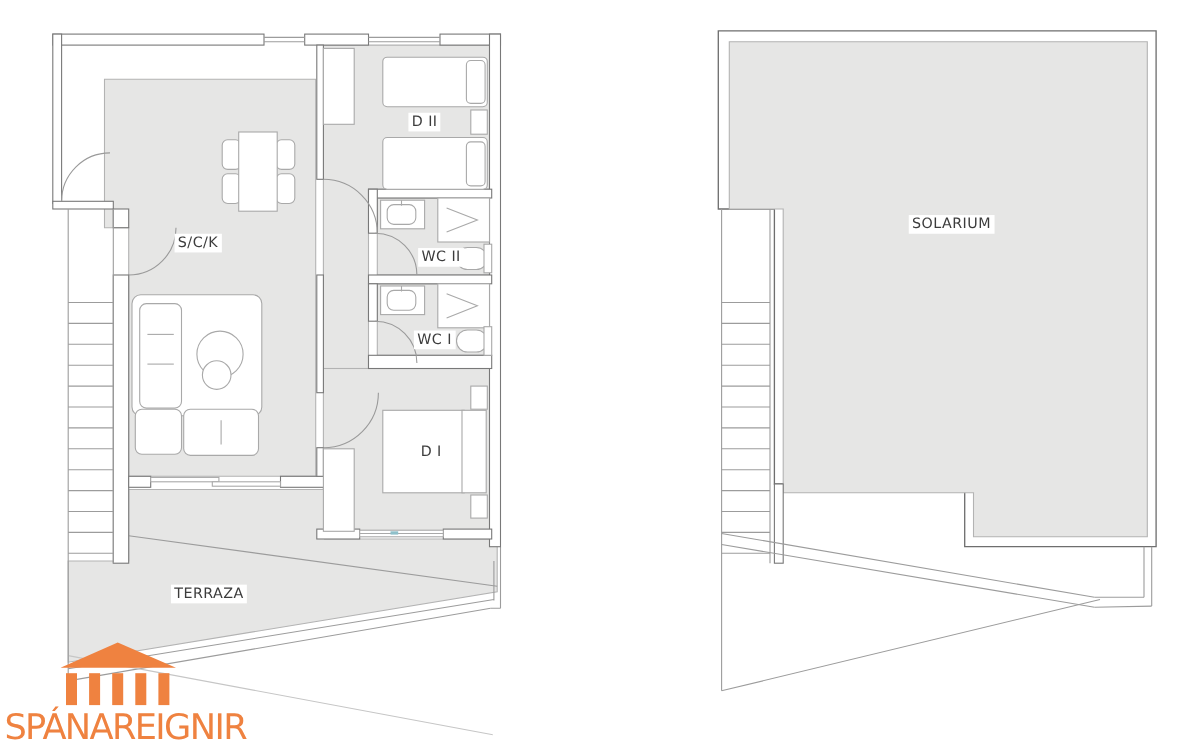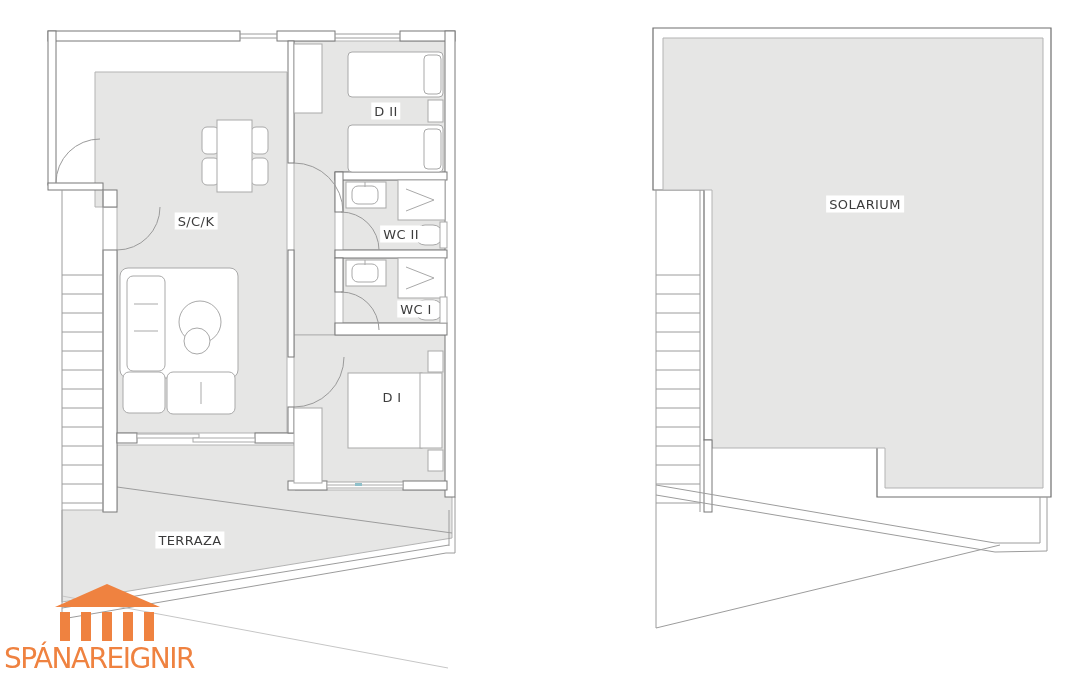--- a/index.html
+++ b/index.html
@@ -9,21 +9,21 @@
   }
   .plan-svg{position:absolute;left:0;top:0;}
   .room-label{
     position:absolute;transform:translate(-50%,-50%);
     background:#ffffff;color:#3c3c3c;font-size:13px;line-height:17px;
     padding:0 3px;letter-spacing:0.4px;white-space:nowrap;
   }
   .logo{position:absolute;left:0;top:0;width:260px;height:102px;pointer-events:none;}
   .logo-icon{position:absolute;left:55px;top:580px;}
   .logo-text{
-    position:absolute;left:4px;top:642px;color:#ef8240;font-size:28px;
+    position:absolute;left:4px;top:642px;color:#ef8240;font-size:32px;
     letter-spacing:-1.5px;white-space:nowrap;font-weight:400;
   }
   
   .floor{fill:#e6e6e5;stroke:#b3b3b3;stroke-width:1;}
   .wall{fill:#ffffff;stroke:#787878;stroke-width:1;}
   .wall-outline{fill:#ffffff;stroke:#6e6e6e;stroke-width:1.2;}
   .furn{fill:#ffffff;stroke:#a9a9a9;stroke-width:1;}
   .furn-line{fill:none;stroke:#a9a9a9;stroke-width:1;}
   .thin{fill:none;stroke:#9c9c9c;stroke-width:1;}
   .lighter{fill:none;stroke:#c6c6c6;stroke-width:1;}
@@ -210,25 +210,25 @@
         <line class="thin" x1="995" y1="543" x2="1040" y2="543"></line>
         <line class="thin" x1="656" y1="495" x2="995" y2="552"></line>
         <line class="thin" x1="995" y1="552" x2="1047" y2="551"></line>
         <line class="thin" x1="1040" y1="497" x2="1040" y2="543"></line>
         <line class="thin" x1="1047" y1="497" x2="1047" y2="551"></line>
         <line class="thin" x1="656" y1="628" x2="1000" y2="545"></line>
       </g>
     </g>
   </svg>
 
-  <div class="room-label" style="left:196px;top:221px">S/C/K</div>
+  <div class="room-label" style="left:180px;top:221px">S/C/K</div>
   <div class="room-label" style="left:386px;top:111px">D II</div>
   <div class="room-label" style="left:401px;top:234px">WC II</div>
-  <div class="room-label" style="left:416px;top:309px">WC I</div>
-  <div class="room-label" style="left:392px;top:397px">D I</div>
+  <div class="room-label" style="left:395px;top:309px">WC I</div>
+  <div class="room-label" style="left:392px;top:411px">D I</div>
   <div class="room-label" style="left:190px;top:540px">TERRAZA</div>
   <div class="room-label" style="left:865px;top:204px">SOLARIUM</div>
 
   <div class="logo">
     <svg class="logo-icon" width="110" height="62" viewBox="0 0 110 62">
       <polygon points="0,27 52,4 105,27" fill="#ef8240"></polygon>
       <rect x="5" y="32" width="10" height="29" fill="#ef8240"></rect>
       <rect x="26" y="32" width="10" height="29" fill="#ef8240"></rect>
       <rect x="47" y="32" width="10" height="29" fill="#ef8240"></rect>
       <rect x="68" y="32" width="10" height="29" fill="#ef8240"></rect>

